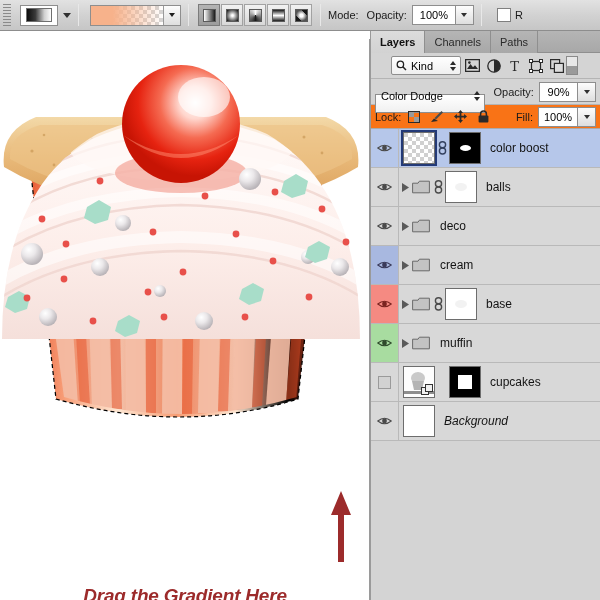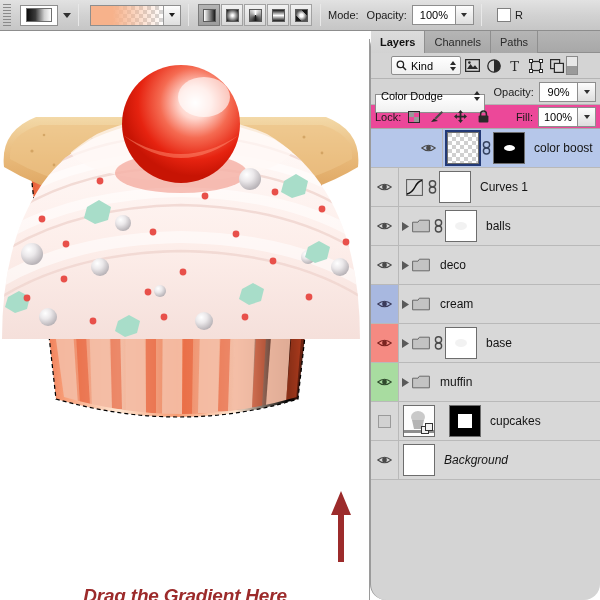--- a/index.html
+++ b/index.html
@@ -121,21 +121,21 @@
     position:absolute; left:0; top:546px; width:370px; text-align:center;
     color:#9c2b2b; font-size:19px; font-weight:bold;
     font-family:"Liberation Sans", sans-serif; letter-spacing:-0.2px;
   }
 
   .arrow-up { position:absolute; left:330px; top:450px; width:22px; height:75px; }
 
   
   .panel {
     position:absolute; left:370px; top:31px; width:230px; height:569px;
-    background:#d4d4d4; border-left:1px solid #9a9a9a;border-radius:16px;
+    background:#d4d4d4; border-left:1px solid #9a9a9a;
   }
   .tabs { display:flex; height:22px; background:#b9b9b9; border-bottom:1px solid #8f8f8f; }
   .tab {
     padding:0 9px; height:22px; line-height:22px; font-size:11px; color:#2a2a2a;
     background: linear-gradient(180deg,#b5b5b5,#a8a8a8);
     border-right:1px solid #8f8f8f;
   }
   .tab.active { background: linear-gradient(180deg,#dcdcdc,#d2d2d2); color:#111; font-weight:bold; }
   .tab-filler { flex:1; background: linear-gradient(180deg,#b5b5b5,#a8a8a8); }
 
@@ -158,29 +158,29 @@
     height:26px; display:flex; align-items:center; padding:0 4px;
     background:#d4d4d4; border-bottom:1px solid #b4b4b4;
   }
   .mode-select {
     display:flex; align-items:center; height:19px; width:112px;
     border:1px solid #8e8e8e; background:linear-gradient(180deg,#fff,#f0f0f0);
     padding:0 2px 16px 5px; justify-content:space-between;margin-top:24px;
   }
   .lock-row {
     height:24px; display:flex; align-items:center; padding:0 4px;
-    background:#ec4899; border-bottom:1px solid #aaa;
+    background:#f97316; border-bottom:1px solid #aaa;
   }
 
   .layer-list { background:#d8d8d8; }
   .layer-row {
     height:39px; display:flex; align-items:center;
     border-bottom:1px solid #b9b9b9; background:#d8d8d8; position:relative;
   }
-  .layer-row.selected { background:#b6c7ea;padding-left:44px; }
+  .layer-row.selected { background:#b6c7ea; }
   .eye-cell {
     width:28px; height:100%; display:flex; align-items:center; justify-content:center;
     border-right:1px solid #b9b9b9;
   }
   .thumb {
     width:32px; height:32px; border:1px solid #6d6d6d; background:#fff; flex:none;
     margin-left:4px; position:relative; overflow:hidden;
   }
   .thumb.checker {
     background-image: conic-gradient(#fff 0 25%, #d0d0d0 0 50%, #fff 0 75%, #d0d0d0 0);
@@ -571,44 +571,20 @@
           <rect x="1.4" y="0.8" width="6.2" height="6" rx="3" fill="none" stroke="#33415e" stroke-width="1.4"></rect>
           <rect x="1.4" y="7" width="6.2" height="6" rx="3" fill="none" stroke="#33415e" stroke-width="1.4"></rect>
         </svg>
       </div>
       <div class="mask-thumb">
         <div style="width:11px;height:6px;background:#fff;border-radius:50%;"></div>
       </div>
       <span class="layer-name">color boost</span>
     </div>
 
-    <div class="layer-row">
-      <div class="eye-cell">
-        <svg width="15" height="10" viewBox="0 0 15 10">
-          <path d="M0.8,5 Q7.5,-0.5 14.2,5 Q7.5,10.5 0.8,5 Z" fill="none" stroke="#4a4a4a" stroke-width="1.1"></path>
-          <circle cx="7.5" cy="5" r="2.4" fill="#4a4a4a"></circle>
-        </svg>
-      </div>
-      <div class="spacer-left"></div>
-      <div style="width:22px;flex:none;display:flex;align-items:center;justify-content:center;">
-        <svg width="17" height="17" viewBox="0 0 17 17">
-          <rect x="0.6" y="0.6" width="15.8" height="15.8" fill="none" stroke="#555" stroke-width="1"></rect>
-          <path d="M1,16 L16,1" stroke="#999" stroke-width="0.8"></path>
-          <path d="M1,15 Q6,14 9,8 Q12,2 16,1.5" fill="none" stroke="#111" stroke-width="1.5"></path>
-        </svg>
-      </div>
-      <div class="link-ico">
-        <svg width="9" height="14" viewBox="0 0 9 14">
-          <rect x="1.4" y="0.8" width="6.2" height="6" rx="3" fill="none" stroke="#4a4a4a" stroke-width="1.4"></rect>
-          <rect x="1.4" y="7" width="6.2" height="6" rx="3" fill="none" stroke="#4a4a4a" stroke-width="1.4"></rect>
-        </svg>
-      </div>
-      <div class="mask-thumb" style="background:#fff;"></div>
-      <span class="layer-name">Curves 1</span>
-    </div>
 
     <div class="layer-row">
       <div class="eye-cell">
         <svg width="15" height="10" viewBox="0 0 15 10">
           <path d="M0.8,5 Q7.5,-0.5 14.2,5 Q7.5,10.5 0.8,5 Z" fill="none" stroke="#4a4a4a" stroke-width="1.1"></path>
           <circle cx="7.5" cy="5" r="2.4" fill="#4a4a4a"></circle>
         </svg>
       </div>
       <div class="disc-tri">
         <svg width="7" height="9" viewBox="0 0 7 9">

